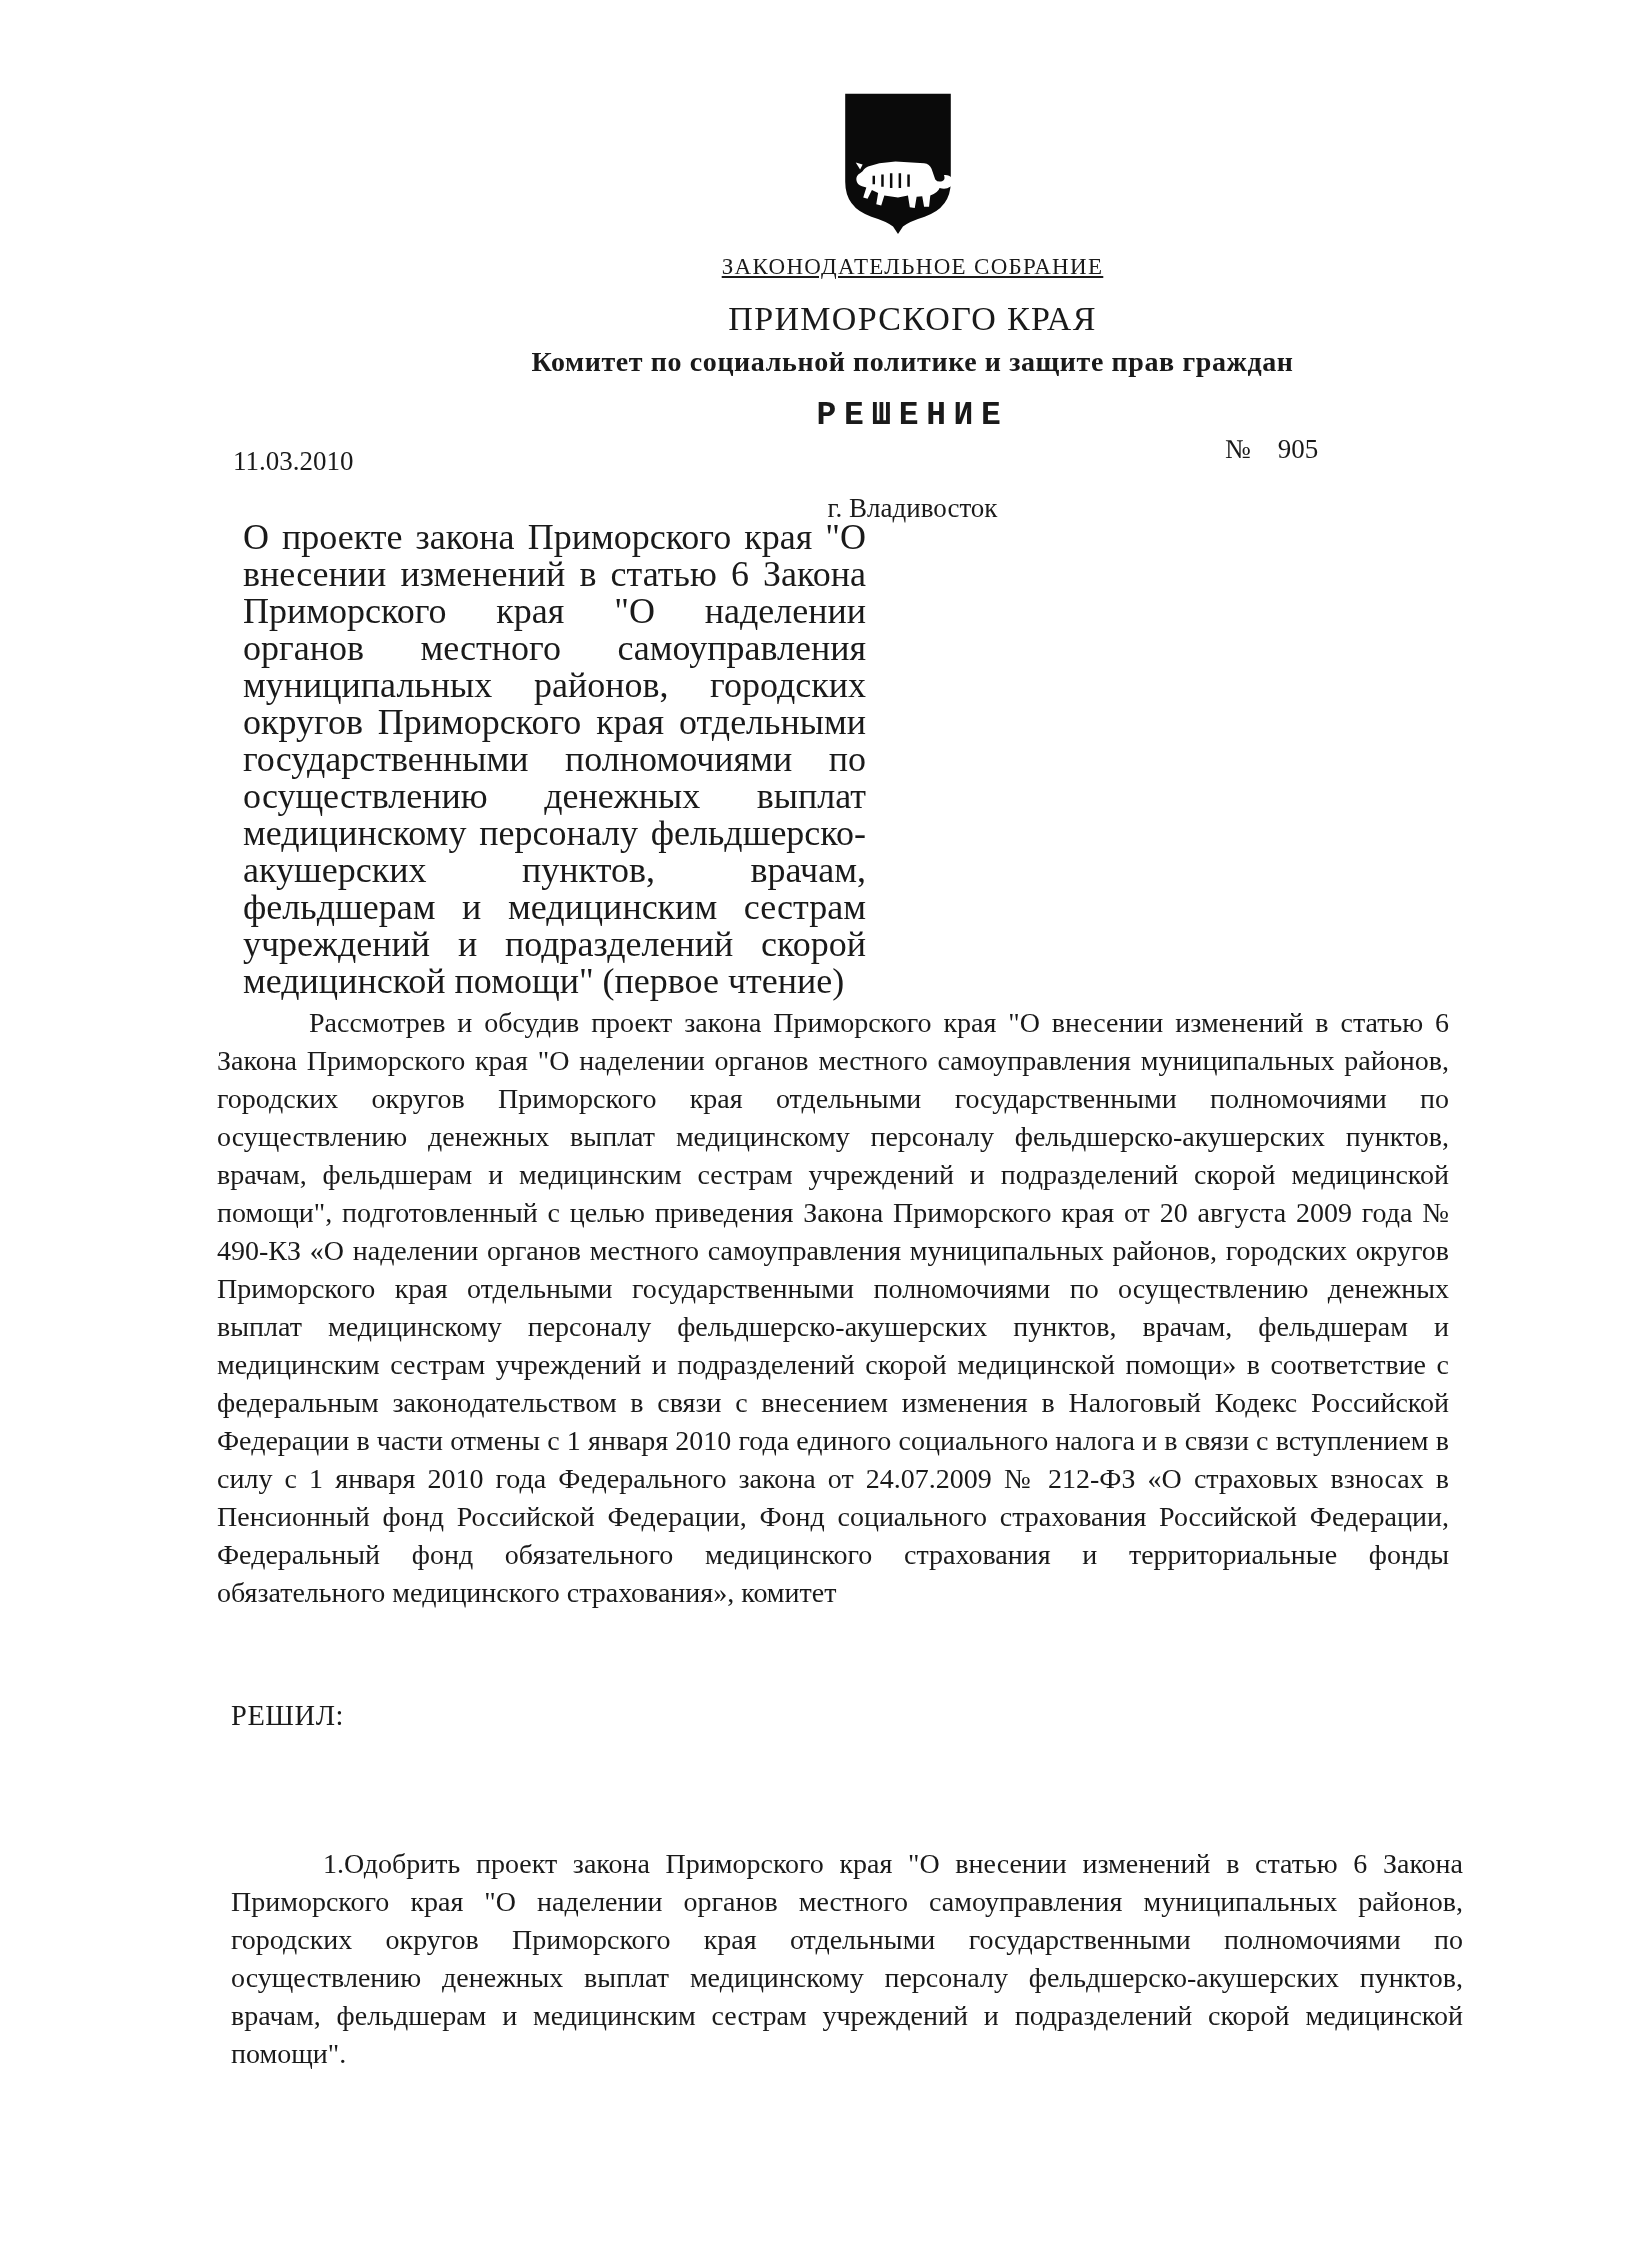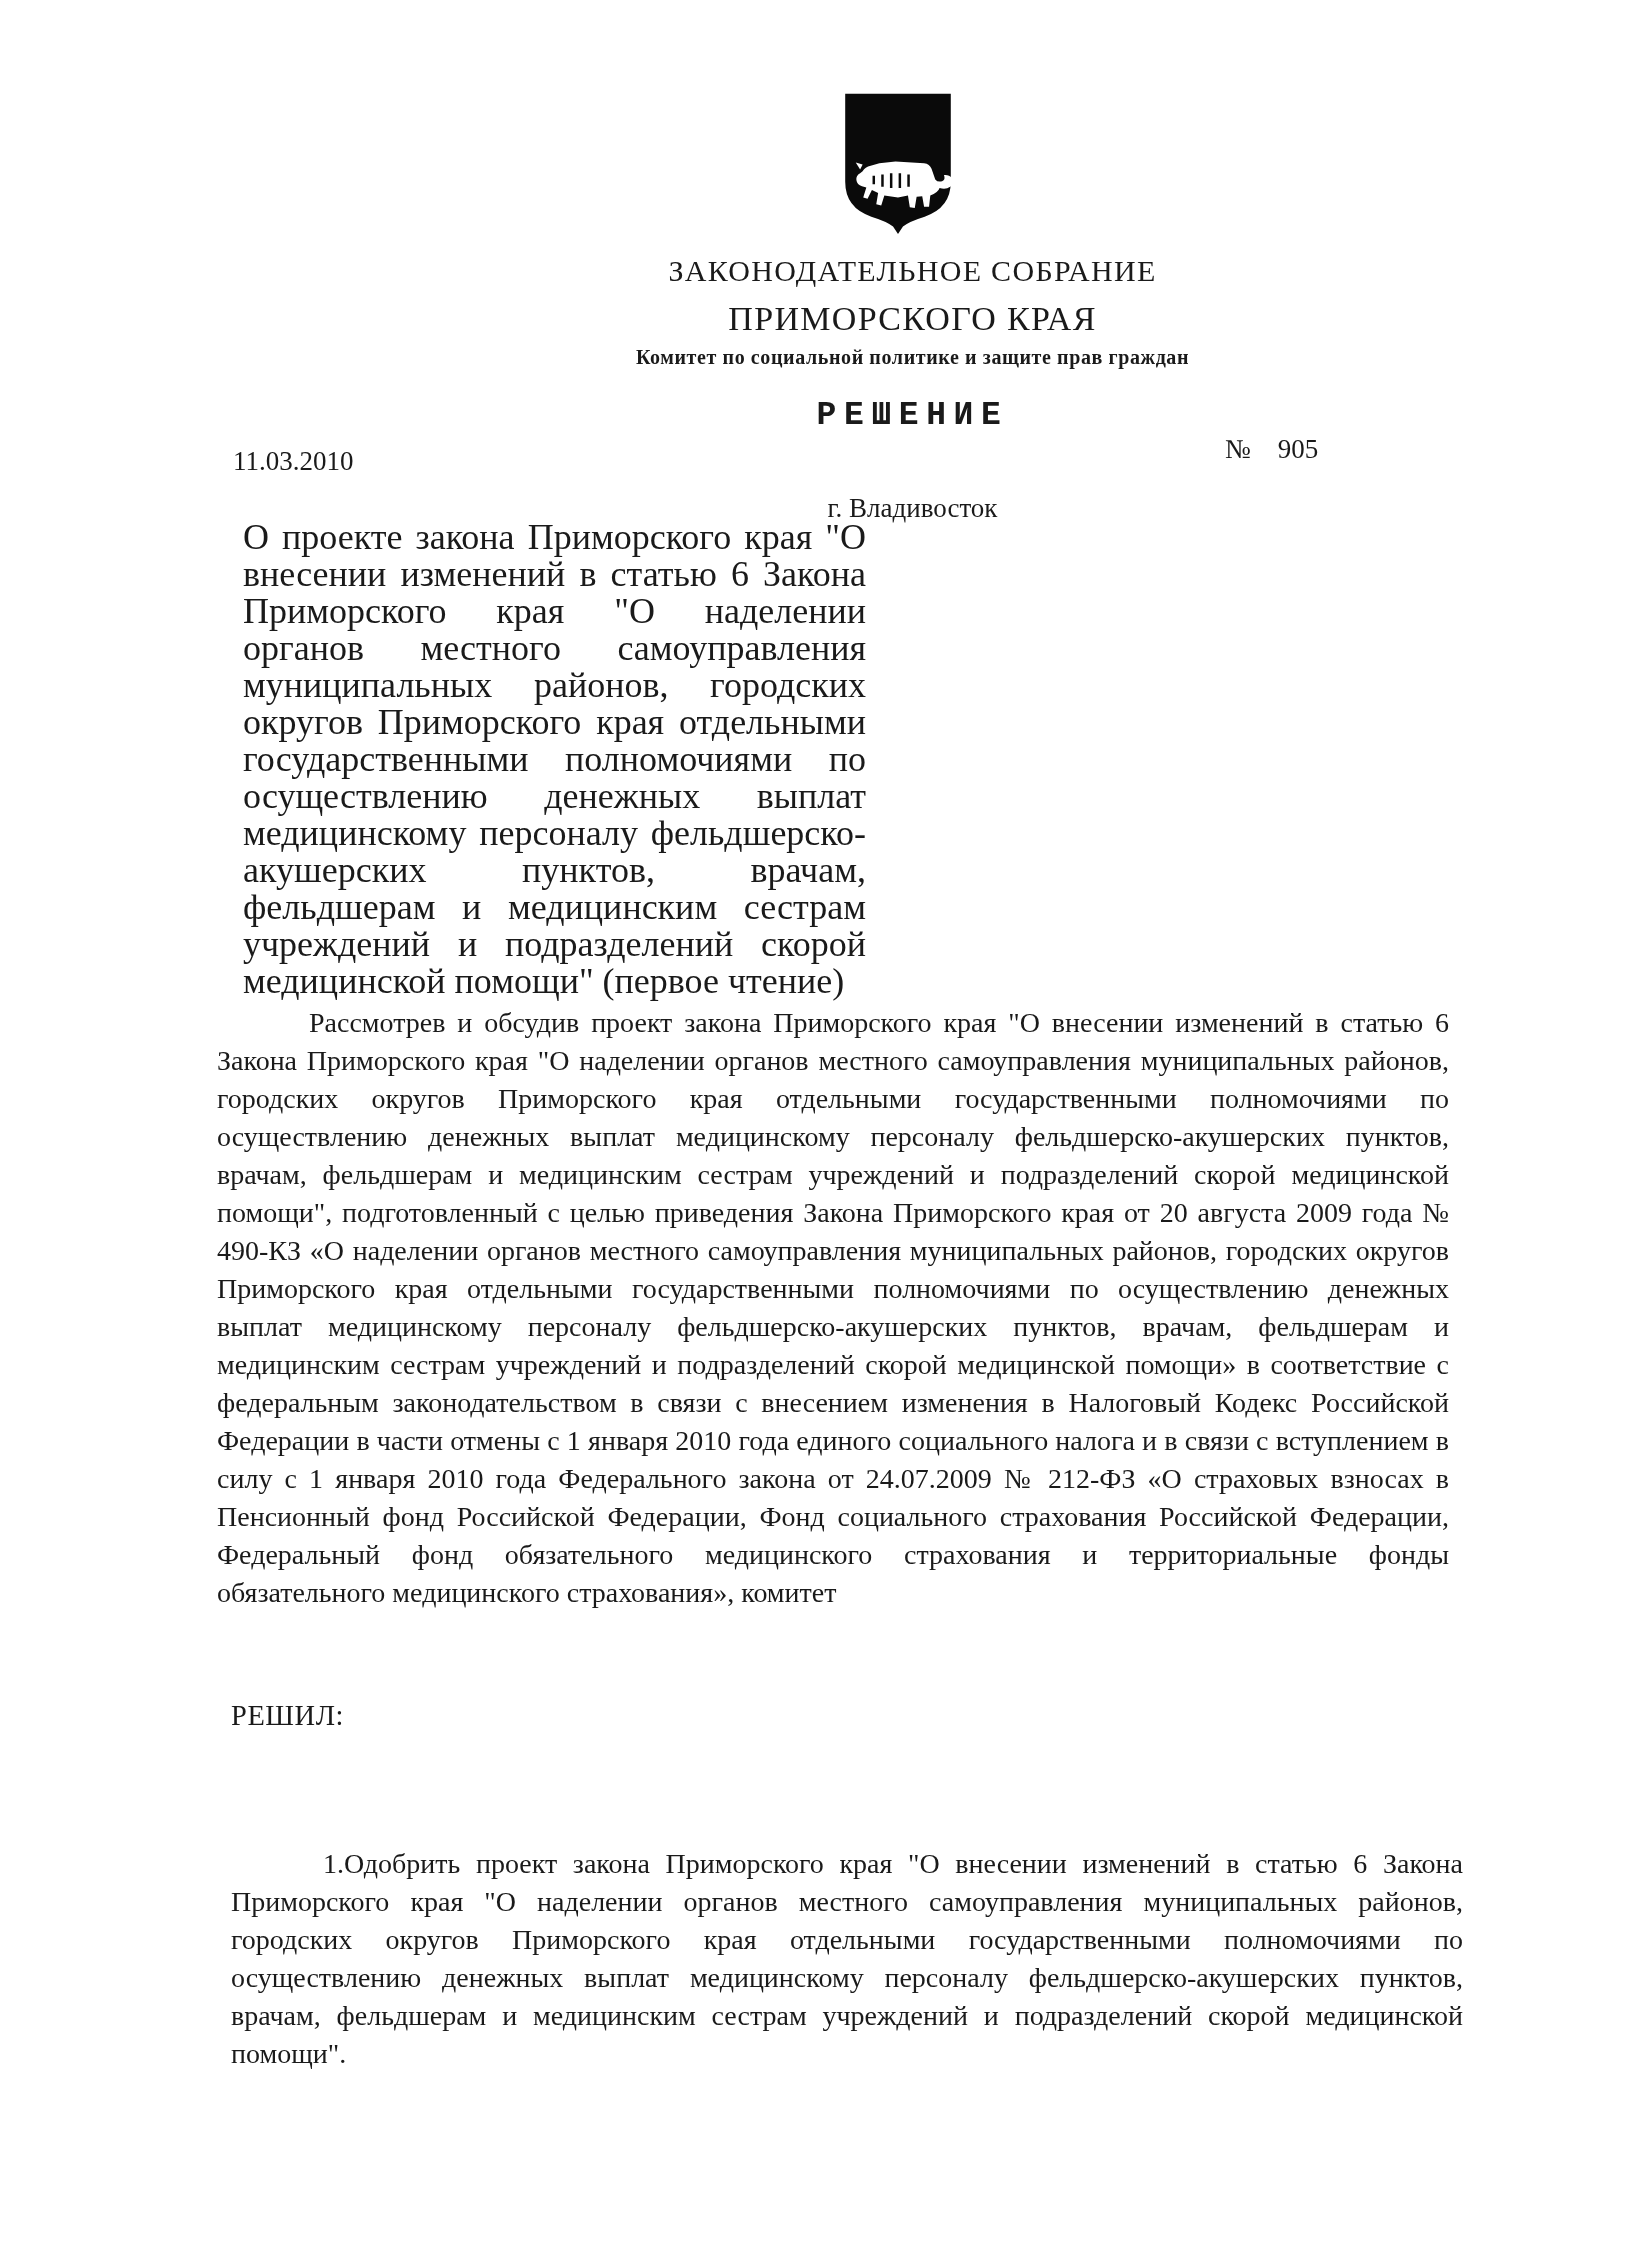--- a/index.html
+++ b/index.html
@@ -9,23 +9,23 @@
     background:#ffffff;
     font-family:"Liberation Serif","DejaVu Serif",serif;
     color:#1a1a1a;
     overflow:hidden;
   }
   
   .emblem{position:absolute;left:839px;top:87px;width:118px;height:150px;}
   
   .center-col{position:absolute;left:183px;top:0;width:1459px;height:100%;}
   .center-col > div{position:absolute;left:0;right:0;text-align:center;white-space:nowrap;}
-  .org1{top:254px;font-size:30px;letter-spacing:1.3px;}
+  .org1{top:254px;font-size:23px;letter-spacing:1.3px;text-decoration:underline;}
   .org2{top:300px;font-size:34px;letter-spacing:1.3px;}
-  .committee{top:346px;font-size:20px;font-weight:bold;letter-spacing:0.6px;}
+  .committee{top:346px;font-size:28px;font-weight:bold;letter-spacing:0.6px;}
   .doctype{top:397px;font-size:33px;font-weight:bold;letter-spacing:7.6px;font-family:Liberation Mono, monospace;}
   .city{top:493px;font-size:27px;}
   
   .date{position:absolute;left:233px;top:446px;font-size:27px;text-align:right;}
   .number{position:absolute;left:1225px;top:434px;font-size:27px;white-space:pre;}
   
   .doc-title{
     position:absolute;left:243px;top:519px;width:623px;
     font-size:36px;line-height:37px;text-align:justify;
   }

